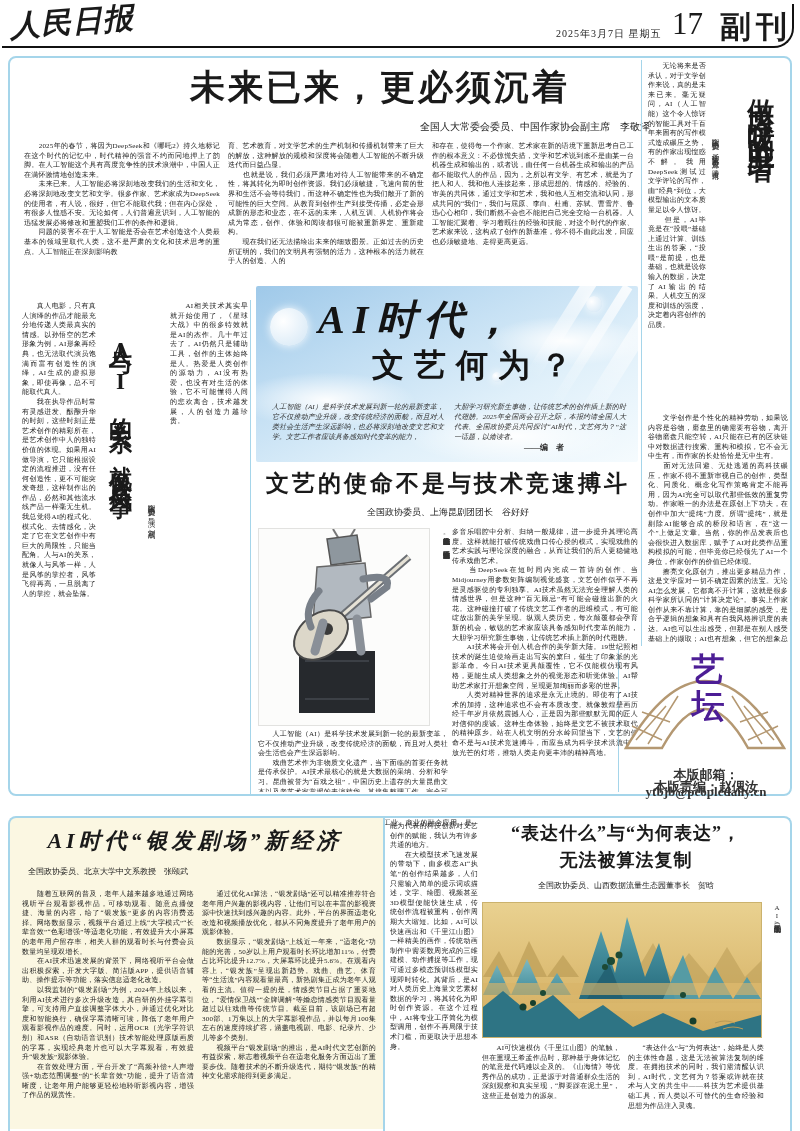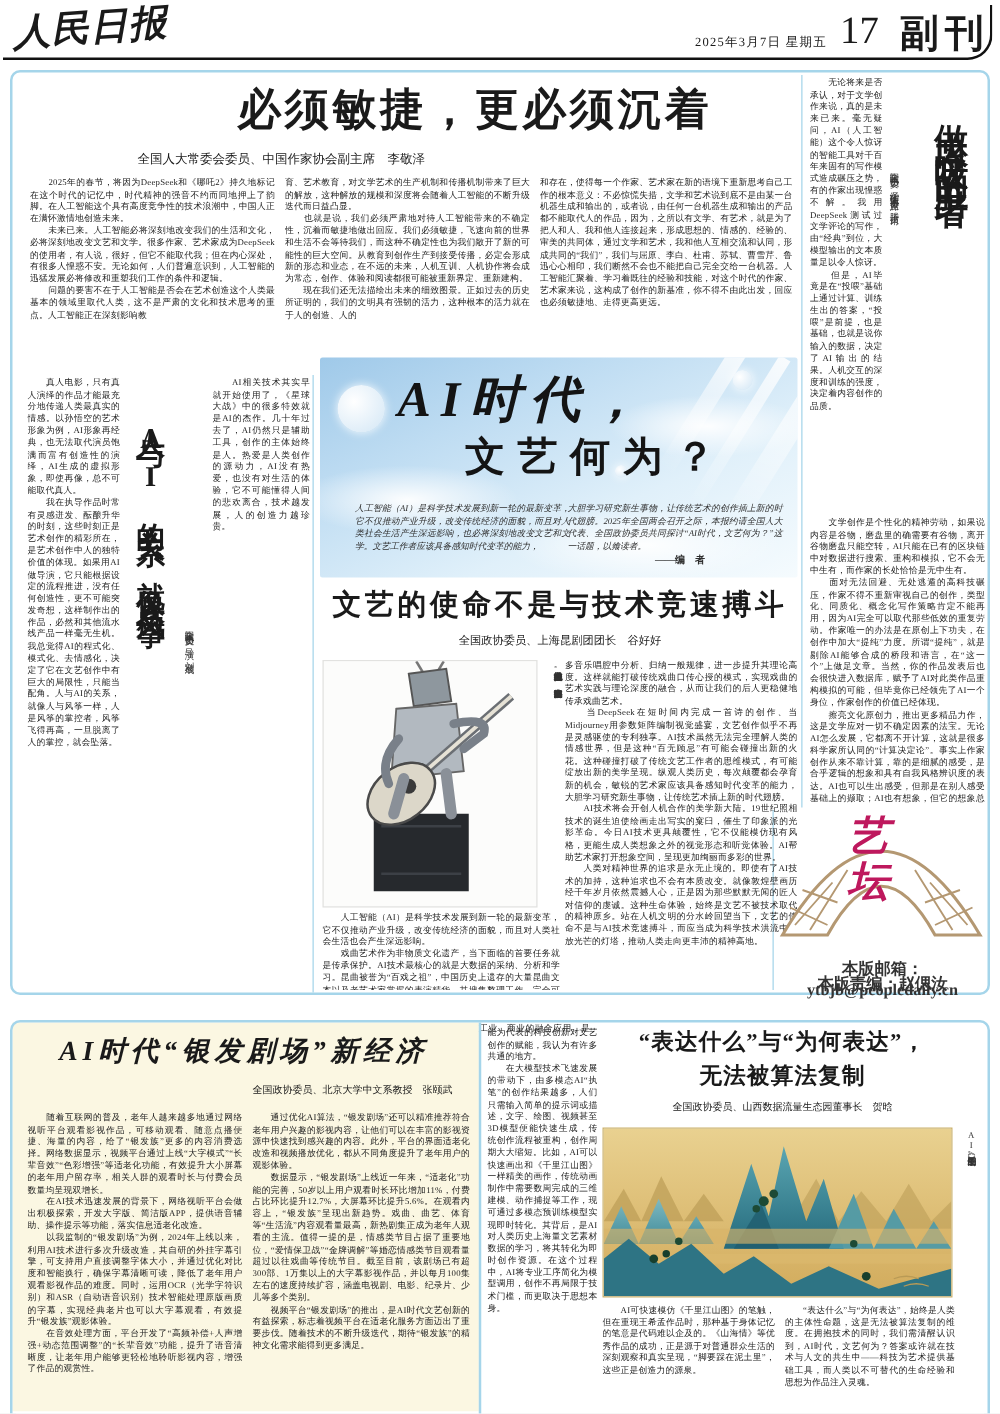--- a/index.html
+++ b/index.html
@@ -22,21 +22,21 @@
   .section-name { left:720px; top:6px; font-size:31px; font-weight:700; letter-spacing:5px; }
   
   .main-box { left:8px; top:56px; width:784px; height:740px;
               border:2px solid #a5d5ea; border-radius:8px; background:#fff; }
   .bottom-box { left:8px; top:816px; width:784px; height:315px;
                 border:2px solid #a5d5ea; border-bottom:none; border-radius:8px 8px 0 0; }
   .bottom-left-bg { left:10px; top:818px; width:373px; height:311px; background:#fbf7e2; }
   
   .headline { left:110px; top:64px; width:540px; font-size:35px; font-weight:900;
               letter-spacing:3px; text-align:center; }
-  .main-byline { left:110px; top:120px; width:540px; text-align:left; font-size:10px; }
+  .main-byline { left:110px; top:120px; width:540px; text-align:right; font-size:10px; }
   
   .kite-title { left:97px; top:326px; width:46px; height:446px; font-size:23px; font-weight:900;
                 letter-spacing:6px; line-height:46px; }
   .kite-byline { left:146px; top:498px; height:200px; font-size:7.5px; letter-spacing:1px; color:#333; }
   
   .banner { left:256px; top:286px; width:382px; height:176px; overflow:hidden; border-radius:2px;
             background:linear-gradient(155deg,#9fc9e9 0%,#bedcf2 30%,#e0f0fa 65%,#f5fbfe 100%); }
   .cloud { position:absolute; background:radial-gradient(ellipse at center,rgba(255,255,255,.95) 0%,rgba(255,255,255,0) 70%); }
   .planet { position:absolute; border-radius:50%; background:radial-gradient(circle at 35% 35%,#ffffff,#d2e6f5); box-shadow:0 0 8px rgba(255,255,255,.9); }
   .streak { position:absolute; background:linear-gradient(180deg,rgba(255,255,255,.85),rgba(255,255,255,0)); transform:rotate(32deg); }
@@ -48,52 +48,52 @@
   .opera-title { left:256px; top:468px; width:384px; font-size:23px; font-weight:900; letter-spacing:3px; text-align:center; }
   .opera-byline { left:256px; top:506px; width:384px; text-align:center; font-size:9px; }
   .photo { left:258px; top:528px; width:172px; height:198px; background:#fbfbfa; border:1px solid #e2e2e0; }
   .photo-caption { left:433px; top:532px; width:17px; height:190px; font-size:7px; line-height:8.5px; color:#333; }
   
   .winner-title { left:734px; top:78px; width:54px; height:332px; font-size:27px; font-weight:900;
                   letter-spacing:7px; line-height:54px; }
   .winner-byline { left:710px; top:132px; height:292px; font-size:7.5px; letter-spacing:1px; color:#333; }
   
   .yitan { left:622px; top:648px; width:166px; height:112px; }
-  .yitan-chars { position:absolute; left:56px; top:4px; width:60px; text-align:left;
-                 font-size:33px; font-weight:900; line-height:36px; letter-spacing:0; color:#be185d;font-style:italic; }
+  .yitan-chars { position:absolute; left:56px; top:4px; width:60px; text-align:center;
+                 font-size:33px; font-weight:900; line-height:36px; letter-spacing:0; color:#4c1d95; }
   .mail-line { font-size:13px; color:#333; text-align:center;font-weight:bold; }
   
   .silver-title { left:28px; top:826px; width:334px; font-size:22px; font-weight:900; font-style:italic;
                   letter-spacing:4px; text-align:center; }
-  .silver-byline { left:28px; top:866px; width:334px; text-align:right; font-size:8px; }
+  .silver-byline { left:28px; top:866px; width:334px; text-align:left; font-size:8px; }
   .expr-title { left:478px; top:820px; width:296px; font-size:18px; font-weight:900; letter-spacing:1px; text-align:center; line-height:27px; white-space:pre-line; }
   .expr-byline { left:478px; top:880px; width:296px; text-align:center; font-size:8px; }
   .painting { left:482px; top:902px; width:280px; height:136px; border:1px solid #cbb26d; }
   .painting-caption { left:766px; top:904px; width:15px; height:134px; font-size:7px; line-height:8.5px; color:#333; }
 </style>
 </head>
 <body>
 
 <div class="page">
 
   <div class="abs header-rule"></div>
   <div class="abs masthead">人民日报</div>
   <div class="abs header-date">2025年3月7日 星期五</div>
   <div class="abs page-num">17</div>
   <div class="abs section-name">副刊</div>
 
   <div class="abs main-box"></div>
 
-  <div class="abs headline">必须敏捷，更必须沉着</div>
+  <div class="abs headline">未来已来，更必须沉着</div>
   <div class="abs main-byline">全国人大常委会委员、中国作家协会副主席　李敬泽</div>
   <div class="body-col" style="left:24px; top:142px; width:196px; height:154px;">　　2025年的春节，将因为DeepSeek和《哪吒2》持久地标记在这个时代的记忆中，时代精神的强音不约而同地押上了韵脚。在人工智能这个具有高度竞争性的技术浪潮中，中国人正在满怀激情地创造未来。
 　　未来已来。人工智能必将深刻地改变我们的生活和文化，必将深刻地改变文艺和文学。很多作家、艺术家成为DeepSeek的使用者，有人说，很好，但它不能取代我；但在内心深处，有很多人惶惑不安。无论如何，人们普遍意识到，人工智能的迅猛发展必将修改和重塑我们工作的条件和逻辑。
 　　问题的要害不在于人工智能是否会在艺术创造这个人类最基本的领域里取代人类，这不是严肃的文化和技术思考的重点。人工智能正在深刻影响教</div>
   <div class="body-col" style="left:228px; top:142px; width:196px; height:154px;">育、艺术教育，对文学艺术的生产机制和传播机制带来了巨大的解放，这种解放的规模和深度将会随着人工智能的不断升级迭代而日益凸显。
-　　也就是说，我们必须严肃地对待人工智能带来的不确定性，沉着而敏捷地做出回应。我们必须敏捷，飞速向前的世界和生活不会等待我们，而这种不确定性也为我们敞开了新的可能性的巨大空间。从教育到创作生产到接受传播，必定会形成新的形态和业态，在不远的未来，人机互训、人机协作将会成为常态，创作、体验和阅读都很可能被重新界定、重新建构。
+　　也就是说，我们必须严肃地对待人工智能带来的不确定性，将其转化为即时创作资源。我们必须敏捷，飞速向前的世界和生活不会等待我们，而这种不确定性也为我们敞开了新的可能性的巨大空间。从教育到创作生产到接受传播，必定会形成新的形态和业态，在不远的未来，人机互训、人机协作将会成为常态，创作、体验和阅读都很可能被重新界定、重新建构。
 　　现在我们还无法描绘出未来的细致图景。正如过去的历史所证明的，我们的文明具有强韧的活力，这种根本的活力就在于人的创造、人的</div>
   <div class="body-col" style="left:432px; top:142px; width:202px; height:154px;">和存在，使得每一个作家、艺术家在新的语境下重新思考自己工作的根本意义：不必惊慌失措，文学和艺术说到底不是由某一台机器生成和输出的，或者说，由任何一台机器生成和输出的产品都不能取代人的作品，因为，之所以有文学、有艺术，就是为了把人和人、我和他人连接起来，形成思想的、情感的、经验的、审美的共同体，通过文学和艺术，我和他人互相交流和认同，形成共同的“我们”，我们与屈原、李白、杜甫、苏轼、曹雪芹、鲁迅心心相印，我们断然不会也不能把自己完全交给一台机器。人工智能汇聚着、学习着既往的经验和技能，对这个时代的作家、艺术家来说，这构成了创作的新基准，你不得不由此出发，回应也必须敏捷地、走得更高更远。</div>
 
   <div class="blue-line" style="left:250px; top:300px; width:1px; height:494px;"></div>
   <div class="blue-line" style="left:641px; top:60px; width:1px; height:586px;"></div>
   <div class="blue-line" style="left:618px; top:648px; width:1px; height:144px;"></div>
 
   <div class="body-col" style="left:22px; top:302px; width:74px; height:490px;">　　真人电影，只有真人演绎的作品才能最充分地传递人类最真实的情感。以孙悟空的艺术形象为例，AI形象再经典，也无法取代演员饱满而富有创造性的演绎，AI生成的虚拟形象，即使再像，总不可能取代真人。
 　　我在执导作品时常有灵感迸发、酝酿升华的时刻，这些时刻正是艺术创作的精彩所在，是艺术创作中人的独特价值的体现。如果用AI做导演，它只能根据设定的流程推进，没有任何创造性，更不可能突发奇想，这样制作出的作品，必然和其他流水线产品一样毫无生机。我总觉得AI的程式化、模式化、去情感化，决定了它在文艺创作中有巨大的局限性，只能当配角。人与AI的关系，就像人与风筝一样，人是风筝的掌控者，风筝飞得再高，一旦脱离了人的掌控，就会坠落。</div>
   <div class="abs vtext kite-title">人与AI的关系，就像人与风筝</div>
@@ -105,21 +105,21 @@
     <div class="planet" style="left:330px; top:10px; width:16px; height:16px;"></div>
     <div class="planet" style="left:236px; top:86px; width:10px; height:10px;"></div>
     <div class="cloud" style="left:-20px; top:86px; width:180px; height:56px;"></div>
     <div class="cloud" style="left:150px; top:120px; width:220px; height:60px;"></div>
     <div class="cloud" style="left:230px; top:30px; width:160px; height:50px;"></div>
     <div class="streak" style="left:300px; top:-20px; width:14px; height:120px;"></div>
     <div class="streak" style="left:330px; top:-10px; width:10px; height:140px;"></div>
     <div class="streak" style="left:356px; top:0px; width:18px; height:150px;"></div>
     <div class="b-title1">AI时代，</div>
     <div class="b-title2">文艺何为？</div>
-    <div class="b-note" style="left:28px; top:116px; width:172px; height:56px;">人工智能（AI）是科学技术发展到新一轮的最新变革，它不仅推动产业升级，改变传统经济的面貌，而且对人类社会生活产生深远影响，也必将深刻地改变文艺和文学。文艺工作者应该具备感知时代变革的能力，</div>
+    <div class="b-note" style="left:16px; top:116px; width:172px; height:56px;">人工智能（AI）是科学技术发展到新一轮的最新变革，它不仅推动产业升级，改变传统经济的面貌，而且对人类社会生活产生深远影响，也必将深刻地改变文艺和文学。文艺工作者应该具备感知时代变革的能力，</div>
     <div class="b-note" style="left:198px; top:116px; width:172px; height:44px;">大胆学习研究新生事物，让传统艺术的创作插上新的时代翅膀。2025年全国两会召开之际，本报约请全国人大代表、全国政协委员共同探讨“AI时代，文艺何为？”这一话题，以飨读者。</div>
     <div class="b-sign">——编　者</div>
   </div>
 
   <div class="abs opera-title">文艺的使命不是与技术竞速搏斗</div>
   <div class="abs opera-byline">全国政协委员、上海昆剧团团长　谷好好</div>
 
   <div class="abs photo">
     <svg width="170" height="196" viewBox="0 0 170 196">
       <rect x="0" y="0" width="170" height="196" fill="#fcfcfb"></rect>

